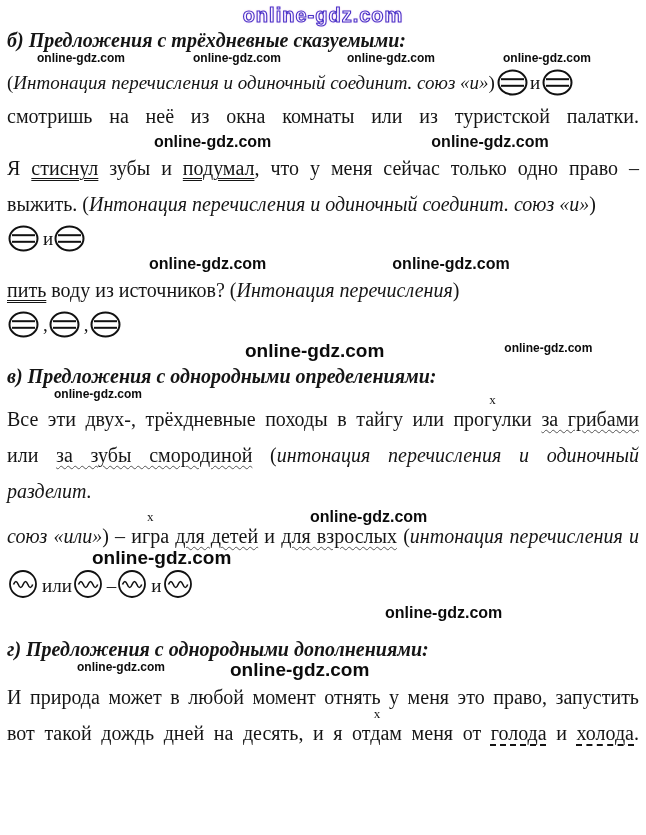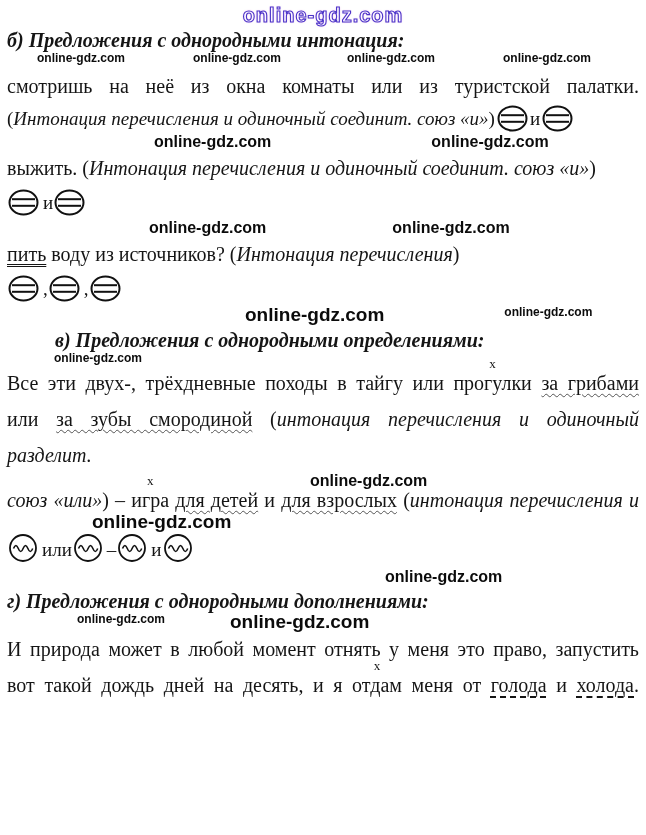--- a/index.html
+++ b/index.html
@@ -44,64 +44,65 @@
 
   
   #heading-b{margin-top:2px;height:24px;}
   #wmrow-a{height:16px;}
   #b-note{line-height:30px;height:30px;}
   #wmrow-b{height:16px;}
   #b-syms1{height:34px;}
   #wmrow-c{height:16px;}
   #b-syms2{height:34px;}
   #wmrow-d{height:18px;}
-  #heading-v{margin-top:4px;height:24px;margin-left:48px;}
+  #heading-v{margin-top:4px;height:24px;}
   #wmrow-e{height:13px;}
   #wmrow-f{height:14px;}
   #v-l3{line-height:26px;}
   #wmrow-g{height:14px;}
   #v-l4{line-height:24px;}
   #v-syms{margin-top:6px;height:36px;text-align:right;}
   #wmrow-h{height:16px;}
-  #heading-g{margin-top:4px;height:24px;}
+  #heading-g{margin-top:16px;height:24px;}
   #wmrow-i{height:18px;}
 </style>
 </head>
 <body>
 
 <div class="page">
 
   <div class="wm-top">online-gdz.com</div>
 
-  <div id="heading-b" class="heading">б) Предложения с однородными интонация:</div>
+  <div id="heading-b" class="heading">б) Предложения с трёхдневные сказуемыми:</div>
 
   <div id="wmrow-a" class="wmrow">
     <span class="wm wm-sm" style="margin-left:30px">online-gdz.com</span>
     <span class="wm wm-sm" style="margin-left:68px">online-gdz.com</span>
     <span class="wm wm-sm" style="margin-left:66px">online-gdz.com</span>
     <span class="wm wm-sm" style="margin-left:68px">online-gdz.com</span>
   </div>
-
-  <div class="line just"><span class="plain">смотришь на неё из окна комнаты или из туристской палатки.</span></div>
 
   <div id="b-note" class="line left note"><span class="plain">(</span><span class="ital">Интонация перечисления и одиночный соединит. союз «и»</span><span class="plain">)</span><span class="symwrap"><svg width="31" height="27" viewBox="0 0 31 27">
           <ellipse cx="15.5" cy="13.5" rx="14" ry="12" fill="none" stroke="#111" stroke-width="2"></ellipse>
           <line x1="4" y1="10.2" x2="27" y2="10.2" stroke="#111" stroke-width="2"></line>
           <line x1="4" y1="16.8" x2="27" y2="16.8" stroke="#111" stroke-width="2"></line>
         </svg></span><span class="plain">и</span><span class="symwrap"><svg width="31" height="27" viewBox="0 0 31 27">
           <ellipse cx="15.5" cy="13.5" rx="14" ry="12" fill="none" stroke="#111" stroke-width="2"></ellipse>
           <line x1="4" y1="10.2" x2="27" y2="10.2" stroke="#111" stroke-width="2"></line>
           <line x1="4" y1="16.8" x2="27" y2="16.8" stroke="#111" stroke-width="2"></line>
         </svg></span></div>
 
+  <div class="line just"><span class="plain">смотришь на неё из окна комнаты или из туристской палатки.</span></div>
+
   <div id="wmrow-b" class="wmrow">
     <span class="wm wm-md" style="margin-left:147px">online-gdz.com</span>
     <span class="wm wm-md" style="margin-left:160px">online-gdz.com</span>
   </div>
 
+  <div class="line just"><span class="plain">Я </span><span class="pred">стиснул</span><span class="plain"> зубы и </span><span class="pred">подумал</span><span class="plain">, что у меня сейчас только одно право –</span></div>
   <div class="line left"><span class="plain">выжить. (</span><span class="ital">Интонация перечисления и одиночный соединит. союз «и»</span><span class="plain">)</span></div>
 
   <div id="b-syms1" class="symrow left"><span class="symwrap"><svg width="31" height="27" viewBox="0 0 31 27">
           <ellipse cx="15.5" cy="13.5" rx="14" ry="12" fill="none" stroke="#111" stroke-width="2"></ellipse>
           <line x1="4" y1="10.2" x2="27" y2="10.2" stroke="#111" stroke-width="2"></line>
           <line x1="4" y1="16.8" x2="27" y2="16.8" stroke="#111" stroke-width="2"></line>
         </svg></span><span class="plain">и</span><span class="symwrap"><svg width="31" height="27" viewBox="0 0 31 27">
           <ellipse cx="15.5" cy="13.5" rx="14" ry="12" fill="none" stroke="#111" stroke-width="2"></ellipse>
           <line x1="4" y1="10.2" x2="27" y2="10.2" stroke="#111" stroke-width="2"></line>
           <line x1="4" y1="16.8" x2="27" y2="16.8" stroke="#111" stroke-width="2"></line>

